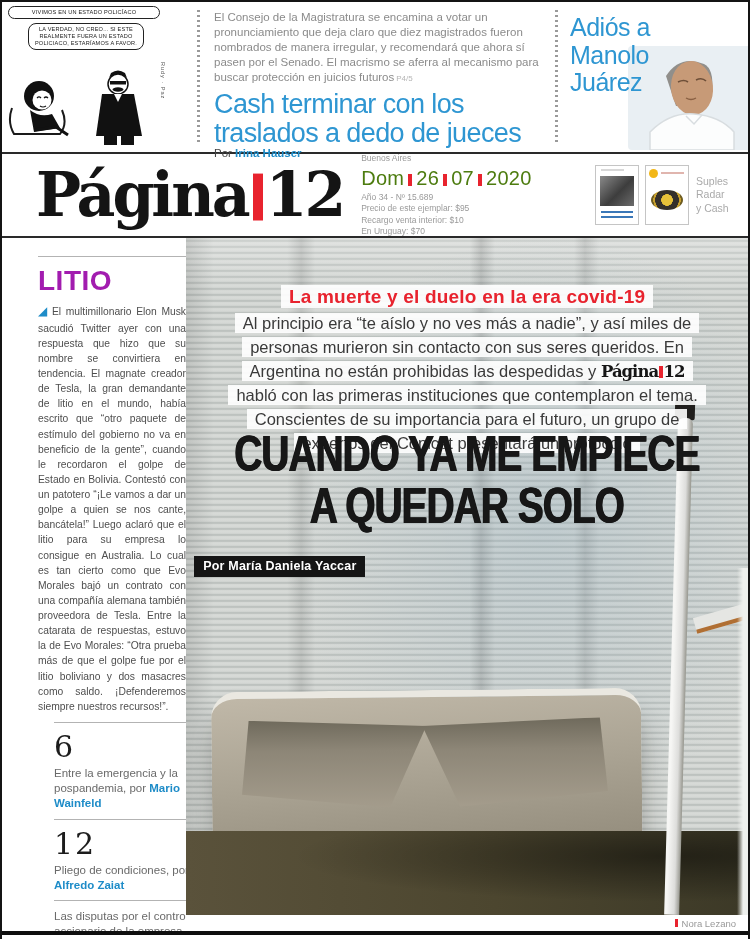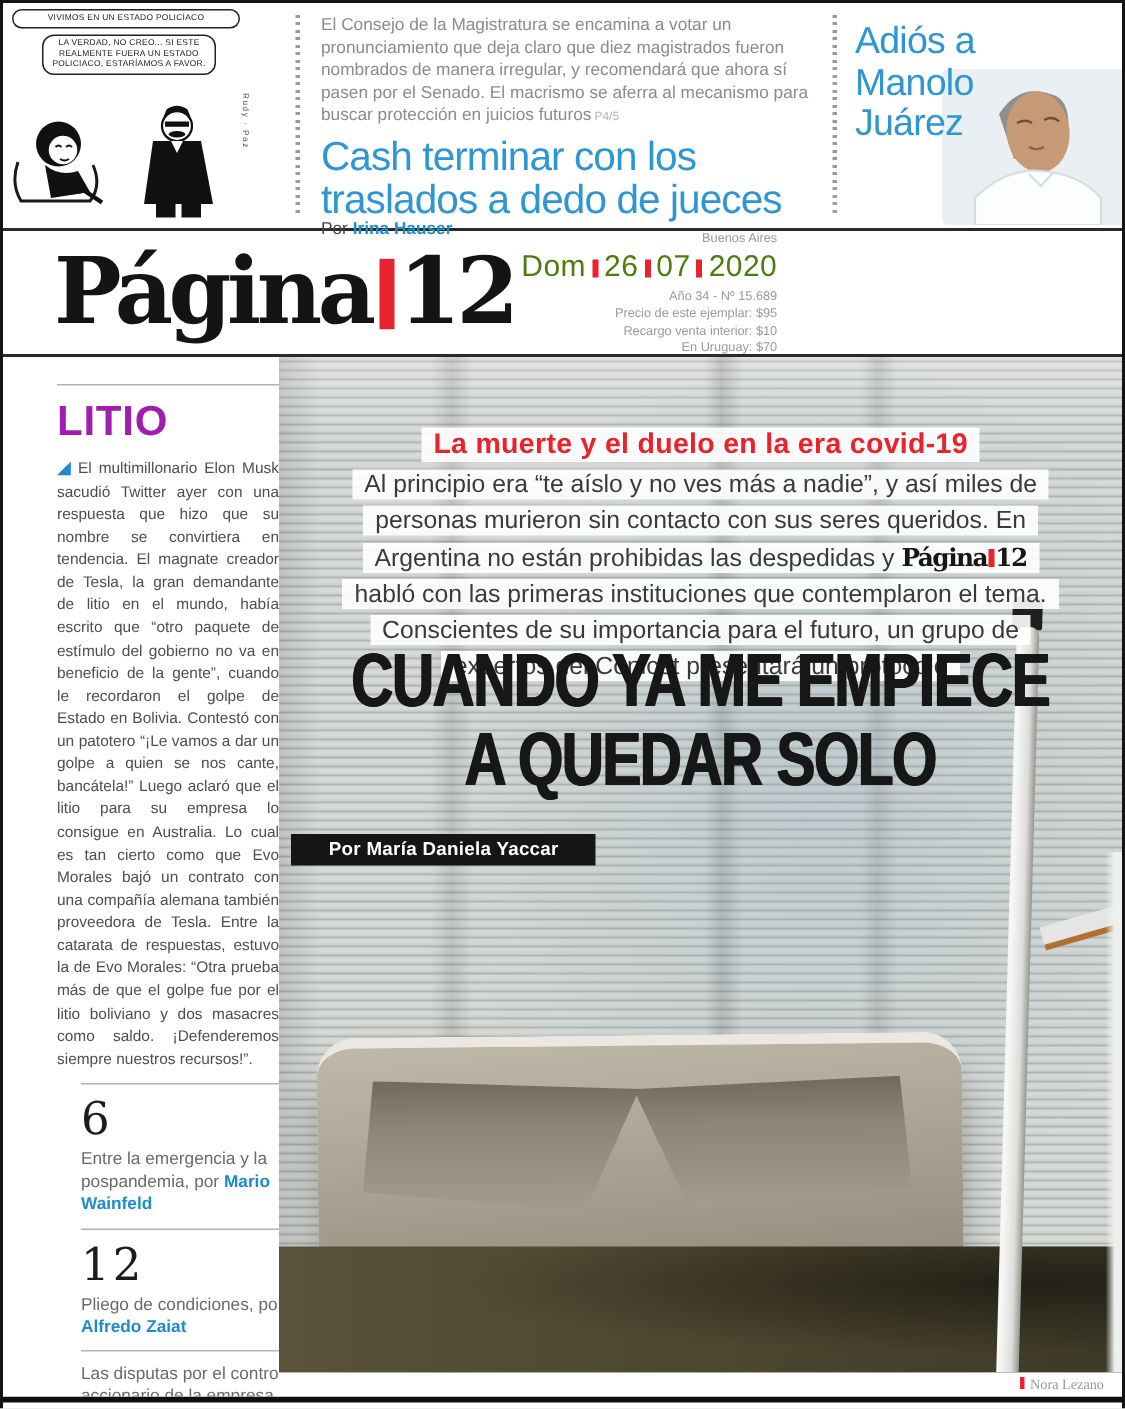--- a/index.html
+++ b/index.html
@@ -36,21 +36,21 @@
   .top-right svg{position:absolute;right:-6px;top:44px;z-index:0;}
   .tr-lead{position:relative;z-index:1;font-size:10.5px;line-height:1.3;color:var(--light-gray);max-width:170px;}
   .tr-headline{position:relative;z-index:1;margin-top:4px;font-size:25px;line-height:1.1;letter-spacing:-0.5px;color:var(--blue-head);max-width:108px;}
 
   .hline{height:2px;background:#2a2a2a;}
 
   
   .masthead{height:82px;display:flex;align-items:center;padding:0 6px 0 34px;}
   .logo{font-family:"DejaVu Serif",serif;font-weight:bold;font-size:60px;letter-spacing:-3px;color:#141414;line-height:74px;white-space:nowrap;transform:scaleY(1.02);}
   .logo .lbar{display:inline-block;width:10px;height:46px;background:var(--red);margin:0 3px 0 5px;vertical-align:-4px;}
-  .mh-info{width:175px;font-size:8.5px;color:#9a9a9a;line-height:1.3;text-align:right;}
+  .mh-info{margin-left:18px;width:175px;font-size:8.5px;color:#9a9a9a;line-height:1.3;}
   .mh-date{font-size:20px;font-weight:normal;color:#4d7c0f;letter-spacing:0.3px;margin:1px 0;white-space:nowrap;}
   .dsep{display:inline-block;width:4px;height:12px;background:var(--red);margin:0 4px;vertical-align:-1px;}
   .mh-thumbs{margin-left:auto;display:flex;align-items:center;}
   .thumb{width:44px;height:60px;border:1px solid #c5c5c5;background:#fff;margin-left:6px;position:relative;}
   .t1-img{position:absolute;top:10px;left:4px;right:4px;height:30px;background:linear-gradient(135deg,#8a8a8a,#3d3d3d 55%,#6b6b6b);}
   .t1-txt{position:absolute;bottom:4px;left:5px;right:5px;height:9px;background:repeating-linear-gradient(180deg,#3a77b8 0 2px,transparent 2px 4.5px);}
   .t1-top{position:absolute;top:3px;left:5px;right:14px;height:2px;background:#d8d8d8;}
   .t2-sun{position:absolute;top:3px;left:3px;width:9px;height:9px;border-radius:50%;background:#f2b718;}
   .t2-line{position:absolute;top:6px;left:15px;right:4px;height:2px;background:#e0b5ae;}
   .t2-belt{position:absolute;top:24px;left:5px;right:5px;height:20px;border-radius:50%;
@@ -104,23 +104,23 @@
   .kicker .strip{color:var(--red);font-weight:bold;font-size:19px;letter-spacing:0.2px;}
   .main-lead{position:absolute;top:74px;left:50%;transform:translateX(-50%);width:480px;text-align:center;
     font-size:16.5px;line-height:1.45;color:#3a3a3a;z-index:10;}
   .mini-logo{font-family:"DejaVu Serif",serif;font-weight:bold;letter-spacing:-1px;color:#161616;}
   .mini-bar{display:inline-block;width:3.5px;height:12px;background:var(--red);margin:0 1px;vertical-align:-1px;}
   .big-head{position:absolute;top:190px;left:0;width:100%;text-align:center;z-index:10;
     font-weight:bold;font-size:45px;line-height:1.04;letter-spacing:-1px;color:#171717;
     text-shadow:0.7px 0 0 currentColor,-0.7px 0 0 currentColor;
     transform:scale(0.86,1.12);transform-origin:center top;}
   .photo-byline{position:absolute;top:318px;left:8px;z-index:10;background:#151515;color:#fff;
-    font-size:12.5px;font-weight:bold;padding:3px 25px 4px;letter-spacing:0.2px;}
-
-  .credit-row{height:16px;background:#fff;text-align:right;padding:3px 12px 0 0;font-size:9.5px;color:#999;font-family:Liberation Serif, serif;}
+    font-size:12.5px;font-weight:bold;padding:3px 9px 4px;letter-spacing:0.2px;}
+
+  .credit-row{height:16px;background:#fff;text-align:right;padding:3px 12px 0 0;font-size:9.5px;color:#999;}
   .credit-bar{display:inline-block;width:3px;height:8px;background:var(--red);margin-right:4px;}
 
   .footer-bar{height:4px;background:#0e0e0e;margin-bottom:4px;}
 </style>
 </head>
 <body>
 
 <div class="page">
 
   <div class="top-strip">
@@ -180,20 +180,37 @@
   <div class="masthead">
     <div class="logo"><span>Página</span><span class="lbar"></span><span>12</span></div>
     <div class="mh-info">
       <div>Buenos Aires</div>
       <div class="mh-date"><span>Dom</span><span class="dsep"></span><span>26</span><span class="dsep"></span><span>07</span><span class="dsep"></span><span>2020</span></div>
       <div>Año 34 - Nº 15.689</div>
       <div>Precio de este ejemplar: $95</div>
       <div>Recargo venta interior: $10</div>
       <div>En Uruguay: $70</div>
     </div>
+    <div class="mh-thumbs">
+      <div class="thumb">
+        <div class="t1-top"></div>
+        <div class="t1-img"></div>
+        <div class="t1-txt"></div>
+      </div>
+      <div class="thumb">
+        <div class="t2-sun"></div>
+        <div class="t2-line"></div>
+        <div class="t2-belt"></div>
+      </div>
+      <div class="suples">
+        <div>Suples</div>
+        <div>Radar</div>
+        <div>y Cash</div>
+      </div>
+    </div>
   </div>
 
   <div class="hline"></div>
 
   <div class="main">
 
     <div class="sidebar">
       <div class="s-line"></div>
       <div class="litio-title">LITIO</div>
       <div class="litio-par"><span class="tri">◢</span><span>El multimillonario Elon Musk sacudió Twitter ayer con una respuesta que hizo que su nombre se convirtiera en tendencia. El magnate creador de Tesla, la gran demandante de litio en el mundo, había escrito que “otro paquete de estímulo del gobierno no va en beneficio de la gente”, cuando le recordaron el golpe de Estado en Bolivia. Contestó con un patotero “¡Le vamos a dar un golpe a quien se nos cante, bancátela!” Luego aclaró que el litio para su empresa lo consigue en Australia. Lo cual es tan cierto como que Evo Morales bajó un contrato con una compañía alemana también proveedora de Tesla. Entre la catarata de respuestas, estuvo la de Evo Morales: “Otra prueba más de que el golpe fue por el litio boliviano y dos masacres como saldo. ¡Defenderemos siempre nuestros recursos!”.</span></div>

